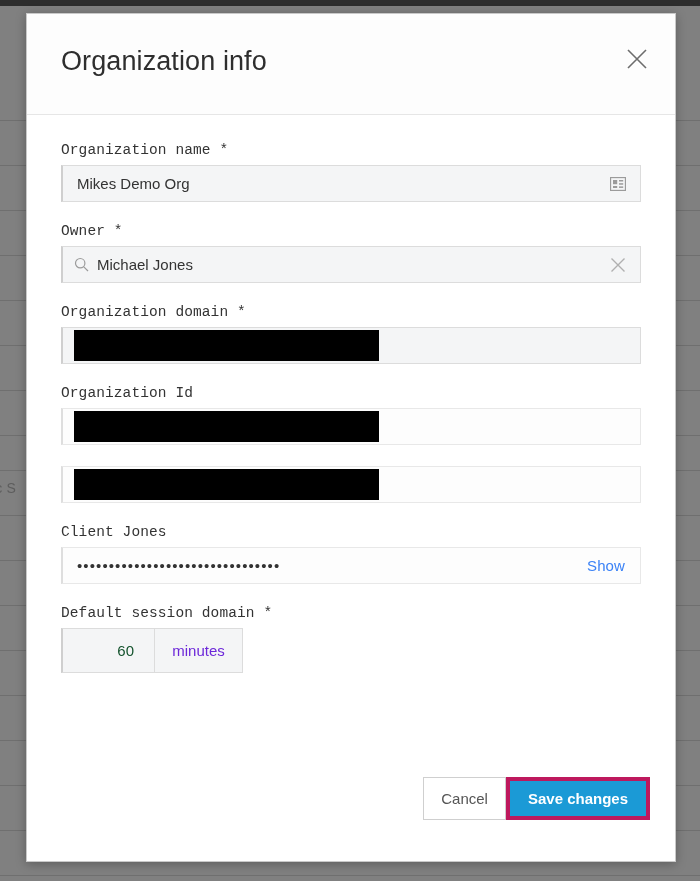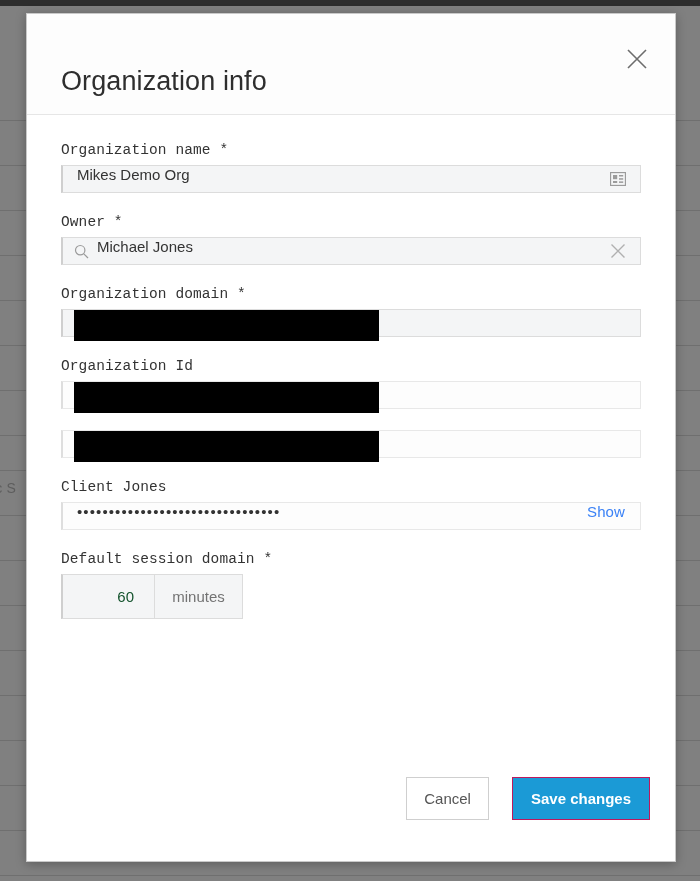--- a/index.html
+++ b/index.html
@@ -58,21 +58,21 @@
   #modal-header {
     position: relative;
     height: 101px;
     border-bottom: 1px solid #e6e6e6;
     background: #fdfdfd;
     flex: none;
   }
   #dialog-title {
     position: absolute;
     left: 34px;
-    top: 52px;
+    top: 32px;
     font-size: 27px;
     font-weight: 400;
     color: #2e2e2e;
     letter-spacing: .1px;
   }
   #close-button {
     position: absolute;
     right: 20px;
     top: 27px;
     width: 36px;
@@ -100,25 +100,26 @@
     font-size: 14.5px;
     color: #333333;
     margin-bottom: 7px;
     letter-spacing: .1px;
     font-family: Liberation Mono, monospace;
   }
   .req { color: #333333; }
 
   .control {
     position: relative;
-    height: 28px;
+    height: 37px;
     border: 1px solid #dcdcdc;
     border-left: 2px solid #cfcfcf;
     background: #f4f5f6;
     display: flex;
+    align-items: center;
   }
   .control.readonly {
     background: #fdfdfd;
     border-color: #e8e8e8;
     border-left: 2px solid #dedede;
   }
 
   .control .value {
     font-size: 15px;
     color: #333333;
@@ -195,50 +196,50 @@
   .timeout-unit {
     width: 88px;
     height: 45px;
     border: 1px solid #dcdcdc;
     border-left: none;
     background: #f4f5f6;
     display: flex;
     align-items: center;
     justify-content: center;
     font-size: 15px;
-    color: #737373;
+    color: #6d28d9;
   }
 
   
   #modal-footer {
     flex: none;
     height: 96px;
     display: flex;
     align-items: center;
     justify-content: flex-end;
     padding: 0 25px 30px 0;
-    gap: 23px;
+    gap: 0;
   }
   #cancel-button {
     min-width: 78px;
     height: 43px;
     padding: 0 17px;
     background: #ffffff;
     border: 1px solid #cfcfcf;
     font-size: 15px;
     color: #555555;
     cursor: pointer;
     font-family: "Liberation Sans", sans-serif;
   }
   #save-button {
     min-width: 127px;
     height: 43px;
     padding: 0 18px;
     background: #1b9ad6;
-    border: 1px solid #be185d;
+    border: 4px solid #be185d;
     font-size: 15px;
     color: #ffffff;
     font-weight: bold;
     cursor: pointer;
     font-family: "Liberation Sans", sans-serif;
   }
 </style>
 </head>
 <body>
 

